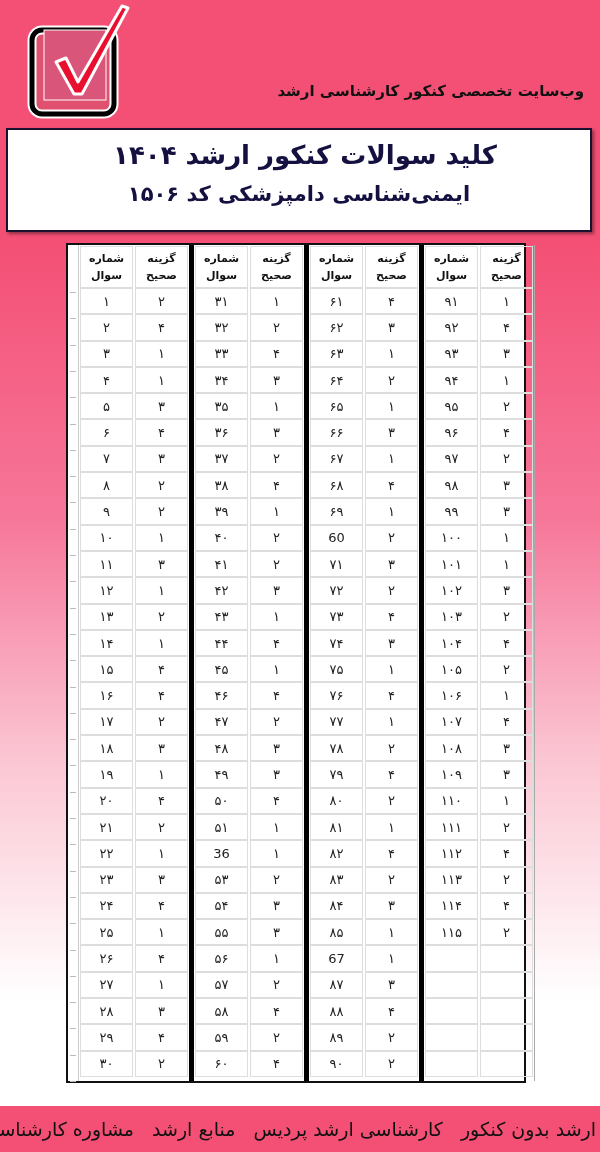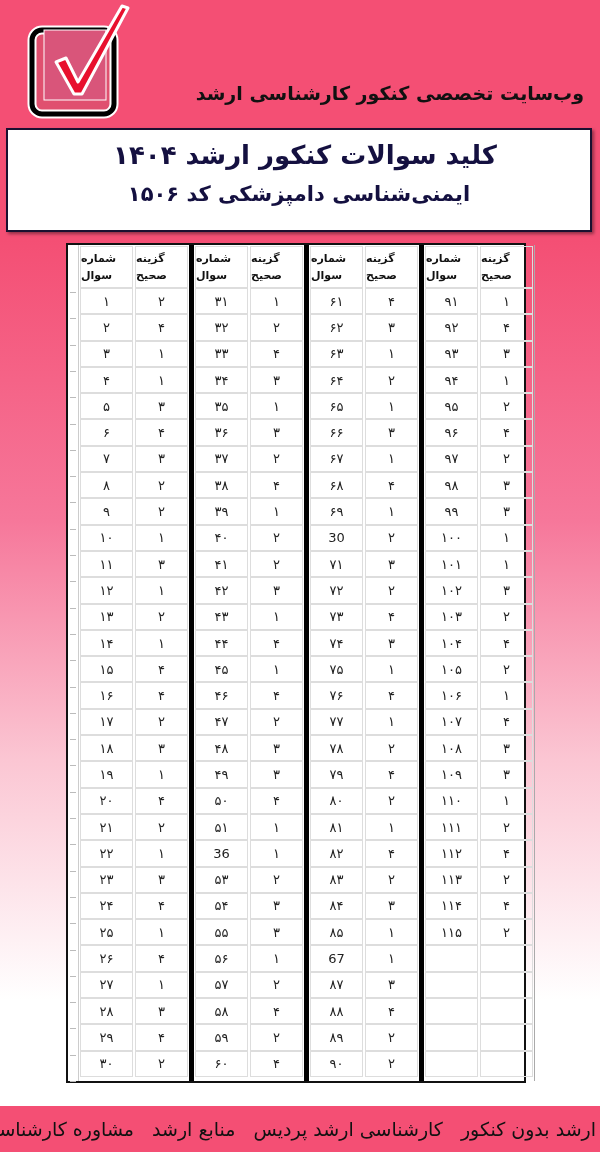--- a/index.html
+++ b/index.html
@@ -12,21 +12,21 @@
   .logo { position: absolute; left: 18px; top: 0; width: 115px; height: 122px; }
   .brand {
     position: absolute; right: 14px; top: 8px;
     font-family: "DejaVu Serif", serif; font-weight: bold;
     font-size: 54px; color: #0f6b32; letter-spacing: -1px;
     text-shadow: 1px 1px 0 #fff, -1px -1px 0 #fff, 1px -1px 0 #fff, -1px 1px 0 #fff, 3px 3px 3px rgba(0,0,0,0.5);
     line-height: 66px;
   }
   .tagline {
     position: absolute; right: 16px; top: 82px;
-    direction: rtl; font-weight: bold; font-size: 19px; color: #111;
+    direction: rtl; font-weight: bold; font-size: 15px; color: #111;
   }
   .title-box {
     position: absolute; left: 6px; top: 128px; width: 586px; height: 104px;
     background: #fff; border: 2px solid #1a1030; box-sizing: border-box;
     box-shadow: 2px 2px 3px rgba(0,0,0,0.4);
     text-align: center; direction: rtl; color: #141040; font-weight: bold;
   }
   .title-main { font-size: 26px; margin-top: 10px; margin-left: 12px; }
   .title-sub { font-size: 21px; margin-top: 12px; }
   .table-wrap {
@@ -42,21 +42,21 @@
   .group { display: flex; height: 100%; border-right: 5px solid #000; box-sizing: border-box; }
   .group:last-child { border-right: 1px solid #aaa; }
   .col { width: 55px; display: flex; flex-direction: column; }
   .cell {
     height: 26.3px; border: 1px solid #ddd; margin: 0 1px 0 1px; box-sizing: border-box;
     display: flex; align-items: center; justify-content: center;
     font-size: 13px; color: #222; direction: rtl;
   }
   .hcell {
     height: 42px; border: 1px solid #ddd; margin: 1px 1px 0 1px; box-sizing: border-box;
-    display: flex; flex-direction: column; align-items: flex-end; justify-content: center;
+    display: flex; flex-direction: column; align-items: center; justify-content: center;
     font-size: 11px; font-weight: bold; color: #111; direction: rtl; line-height: 17px;
   }
   .footer {
     position: absolute; left: 0; top: 1106px; width: 600px; height: 46px;
     background: #f44f74; direction: rtl; display: flex; align-items: center;
     padding-right: 4px; box-sizing: border-box; white-space: nowrap;
   }
   .footer a { color: #111; font-size: 19px; text-decoration: none; margin-left: 18px; }
 </style>
 </head>
@@ -268,21 +268,21 @@
           </div>
           <div class="cell">۶۱</div>
           <div class="cell">۶۲</div>
           <div class="cell">۶۳</div>
           <div class="cell">۶۴</div>
           <div class="cell">۶۵</div>
           <div class="cell">۶۶</div>
           <div class="cell">۶۷</div>
           <div class="cell">۶۸</div>
           <div class="cell">۶۹</div>
-          <div class="cell">30</div>
+          <div class="cell">60</div>
           <div class="cell">۷۱</div>
           <div class="cell">۷۲</div>
           <div class="cell">۷۳</div>
           <div class="cell">۷۴</div>
           <div class="cell">۷۵</div>
           <div class="cell">۷۶</div>
           <div class="cell">۷۷</div>
           <div class="cell">۷۸</div>
           <div class="cell">۷۹</div>
           <div class="cell">۸۰</div>

